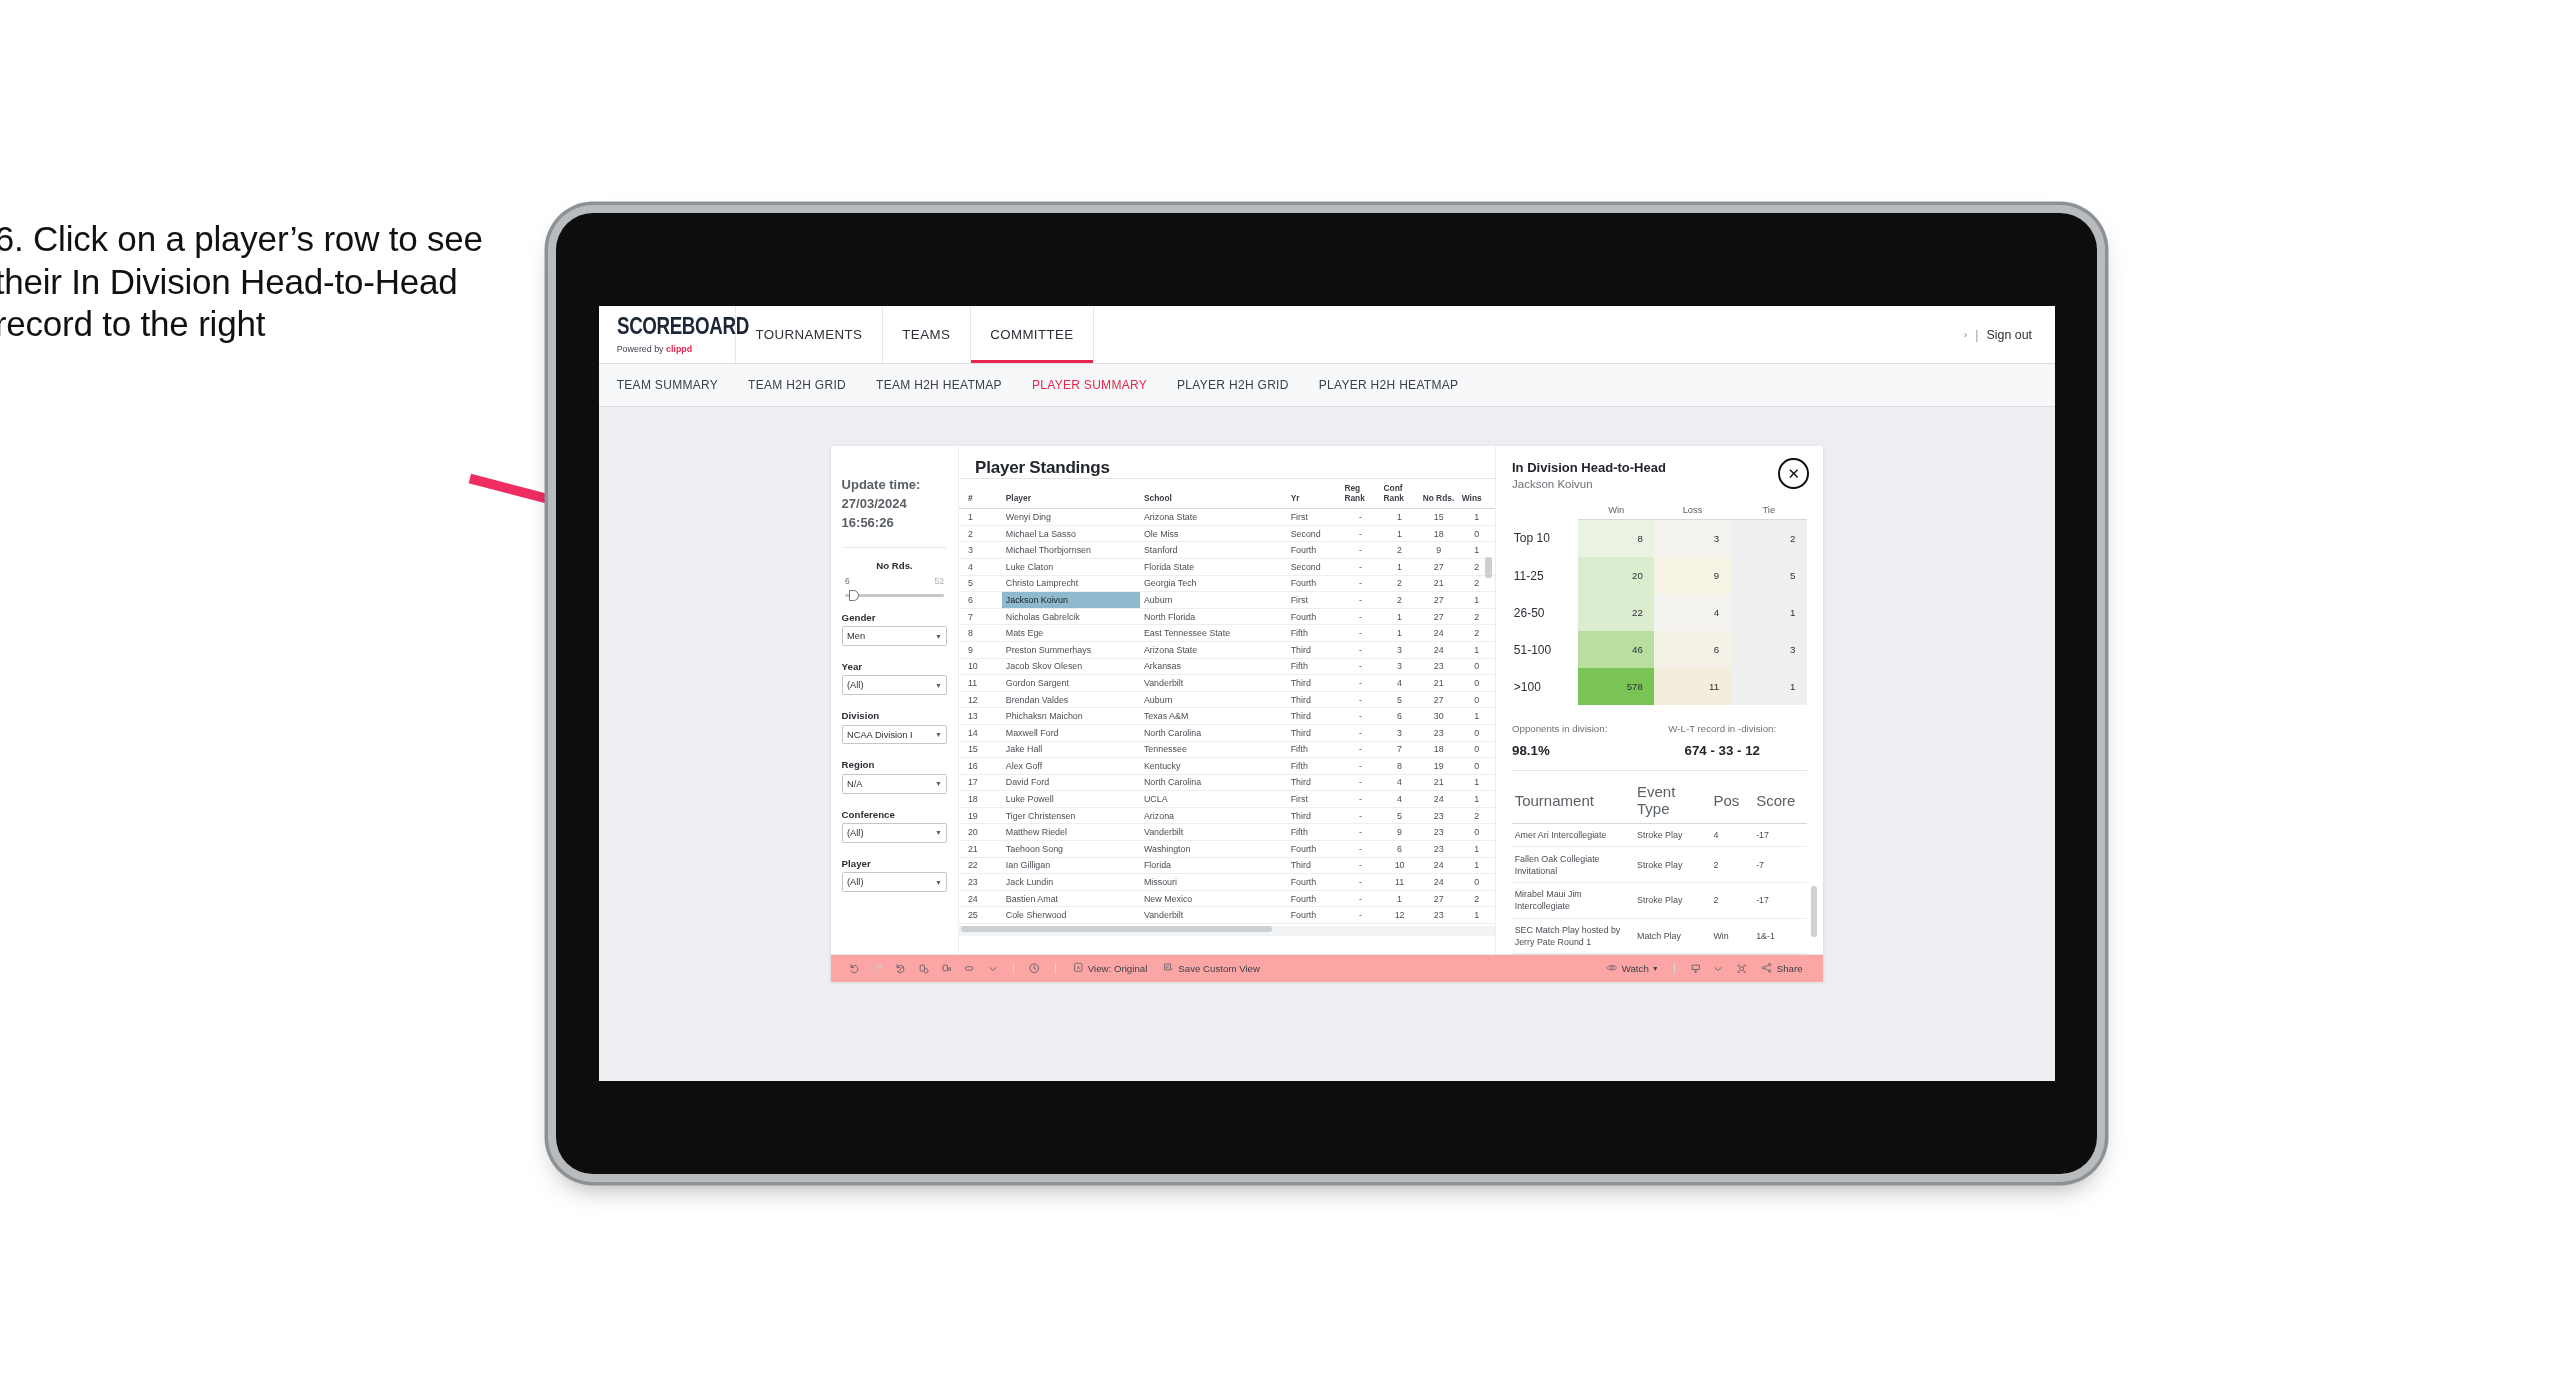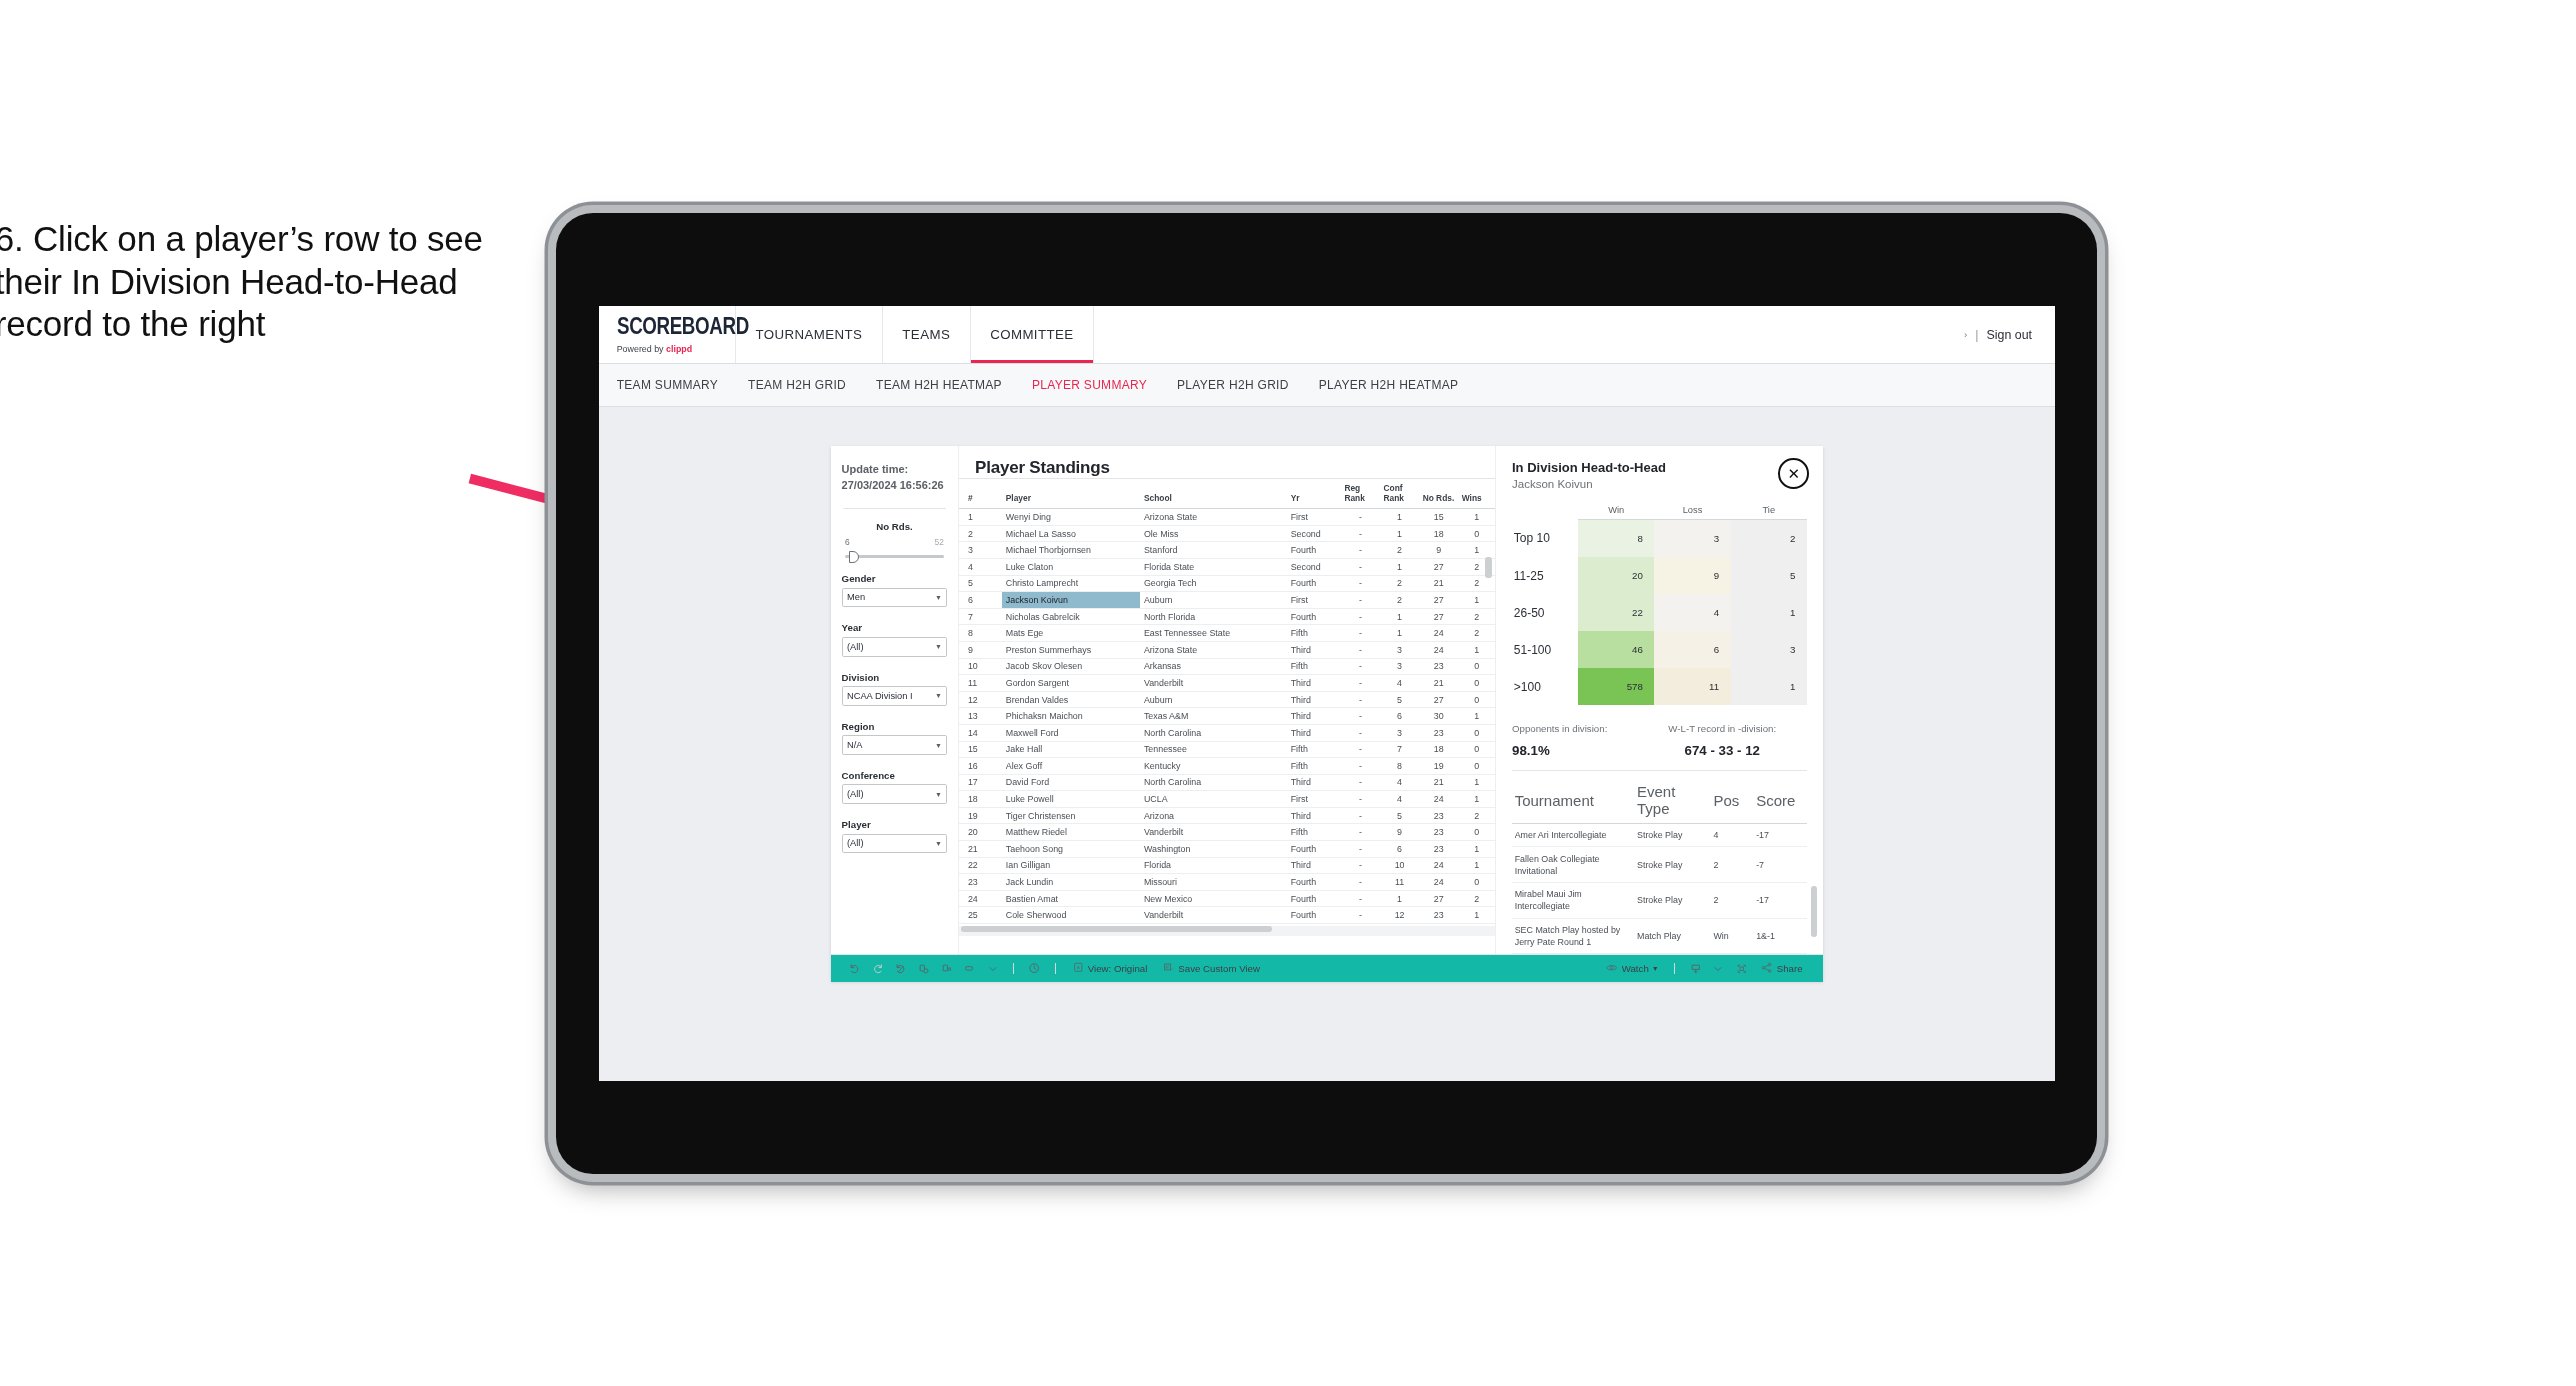--- a/index.html
+++ b/index.html
@@ -45,21 +45,21 @@
   .subbar{height:42px;background:#f7f8f9;display:flex;align-items:center;
           padding-left:17.7px;gap:30px;border-bottom:0.9px solid #dcdee1;}
   .subitem{font-size:12px;color:#3c4148;letter-spacing:0.3px;cursor:pointer;}
   .subitem.active{color:#e8264f;}
   
   .workspace{padding:39px 0 0 0;display:flex;justify-content:center;}
   .card{width:992px;background:#fff;box-shadow:0 0.9px 3.5px rgba(0,0,0,.13);display:flex;flex-direction:column;}
   .card-body{display:flex;}
   
   .filters{width:128px;box-sizing:border-box;padding:16px 10.6px 8.9px 10.6px;border-right:0.9px solid #eceef0;}
-  .upd-label{font-size:11px;color:#5b6066;line-height:1.45;font-weight:bold;}
+  .upd-label{font-size:13px;color:#5b6066;line-height:1.45;font-weight:bold;margin-top:14px;}
   .hr{height:0.9px;background:#e3e5e7;margin:14px 1.8px 12.4px 1.8px;}
   .slider-title{font-size:9.7px;font-weight:bold;color:#2b2f36;text-align:center;margin-bottom:5.3px;}
   .slider-range{display:flex;justify-content:space-between;font-size:8.4px;color:#6d7277;padding:0 3.5px;}
   .slider-range .hi{color:#a6abb0;padding-left:44px;}
   .track{height:2.7px;background:#c6c9cc;border-radius:1.8px;margin:8px 3.5px 0 3.5px;position:relative;}
   .knob{position:absolute;left:3.5px;top:-4.4px;width:10.6px;height:11.5px;border:1.3px solid #6d7277;
         background:#fff;border-radius:0 7px 7px 0;box-sizing:border-box;}
   .fgroup{margin-top:15px;}
   .flabel{font-size:9.7px;font-weight:bold;color:#2b2f36;margin-bottom:3.5px;}
   .fselect{height:17.7px;border:0.9px solid #c3c7ca;background:#fff;border-radius:1.8px;
@@ -109,21 +109,21 @@
   .stat.wide{flex:1.35;text-align:center;}
   .stat-l{font-size:9.7px;color:#6d7277;}
   .stat-v{font-size:13.3px;font-weight:bold;color:#22262c;margin-top:9px;}
   table.trn{border-collapse:collapse;width:100%;margin-top:7px;table-layout:fixed;}
   table.trn th{font-size:15px;font-weight:normal;color:#5b6066;text-align:left;
                padding:5.3px 2.7px;border-bottom:0.9px solid #d5d8db;}
   table.trn td{font-size:8.9px;color:#4a4f55;padding:5.3px 2.7px;border-bottom:0.9px solid #edeef0;line-height:1.35;}
   .t-name{width:96px;} .t-type{width:58px;} .t-pos{width:30px;} .t-score{width:39px;}
   .trn-scroll{position:absolute;right:6.2px;bottom:17.7px;width:6.2px;height:51px;background:#cdd0d3;border-radius:2.7px;}
   
-  .toolbar{height:26.6px;background:#14b8a6;border-top:0.9px solid #e3e5e7;display:flex;align-items:center;
+  .toolbar{height:26.6px;background:#fca5a5;border-top:0.9px solid #e3e5e7;display:flex;align-items:center;
            padding:0 12.4px;gap:0;font-size:9.7px;color:#3c4148;}
   .tb-ico{width:23px;height:17.7px;display:flex;align-items:center;justify-content:center;cursor:pointer;color:#5b6066;}
   .tb-sep{width:0.9px;height:11.5px;background:#d5d8db;margin:0 8.9px;}
   .tb-btn{display:flex;align-items:center;gap:4.4px;padding:0 8px;cursor:pointer;white-space:nowrap;}
   .tb-flex{flex:1;}
 </style>
 </head>
 <body>
 
 <div id="caption">6. Click on a player’s row to see their In Division Head-to-Head record to the right</div>

